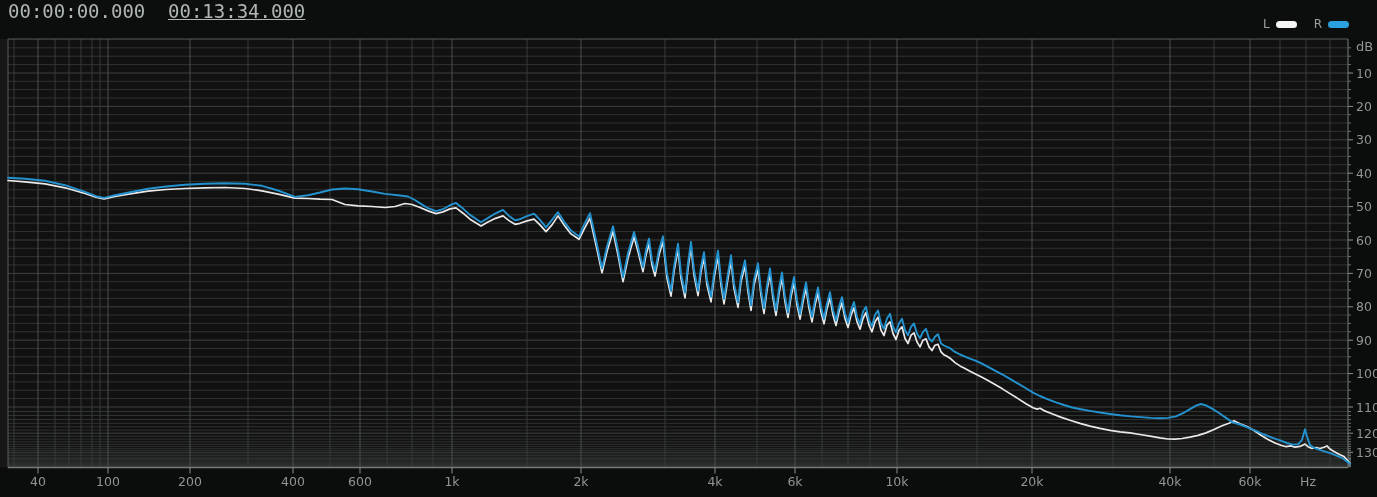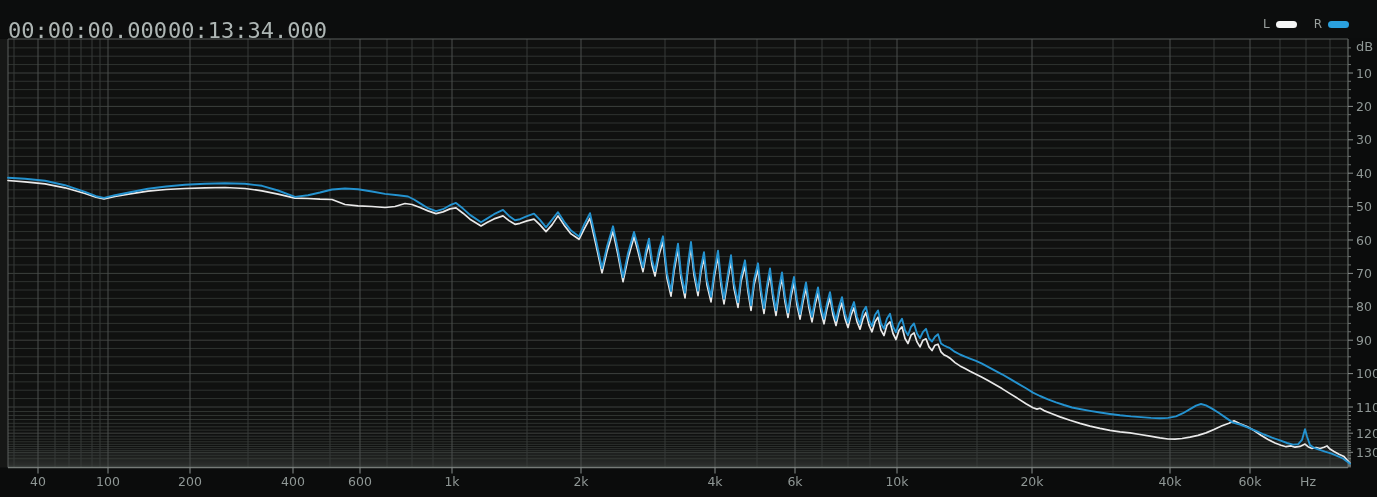--- a/index.html
+++ b/index.html
@@ -1,22 +1,22 @@
 <!DOCTYPE html>
 <html><head>
 <meta charset="utf-8">
 <style>
   html,body{margin:0;padding:0;background:#0b0c0c;}
   .app{position:relative;width:1377px;height:497px;background:#0b0c0c;overflow:hidden;
        font-family:"DejaVu Sans",sans-serif;}
   .topbar{position:absolute;left:0;top:0;width:1377px;height:38px;background:#0c0d0d;}
-  .tstamp{position:absolute;top:18px;font-family:"DejaVu Sans Mono",monospace;
-          font-size:22px;color:#aeb6b4;letter-spacing:0px;white-space:pre;}
+  .tstamp{position:absolute;top:0;font-family:"DejaVu Sans Mono",monospace;
+          font-size:19px;color:#aeb6b4;letter-spacing:0px;white-space:pre;}
   #t-start{left:8px;}
-  #t-end{left:168px;}
+  #t-end{left:168px;text-decoration:underline;}
   .legend{position:absolute;top:17px;right:28px;height:14px;display:flex;align-items:center;gap:7px;}
   .legend .lab{font-size:12px;color:#9aa09e;font-family:"DejaVu Sans",sans-serif;}
   .pill{display:inline-block;width:21px;height:7px;border-radius:4px;}
   .pill.l{background:#f5f5f5;}
   .pill.r{background:#2aa0de;margin-left:0px;}
   .legend .grp{display:flex;align-items:center;gap:6px;margin-left:10px;cursor:pointer;}
   svg{position:absolute;left:0;top:0;}
   text{font-family:"DejaVu Sans",sans-serif;}
 </style>
 </head>

